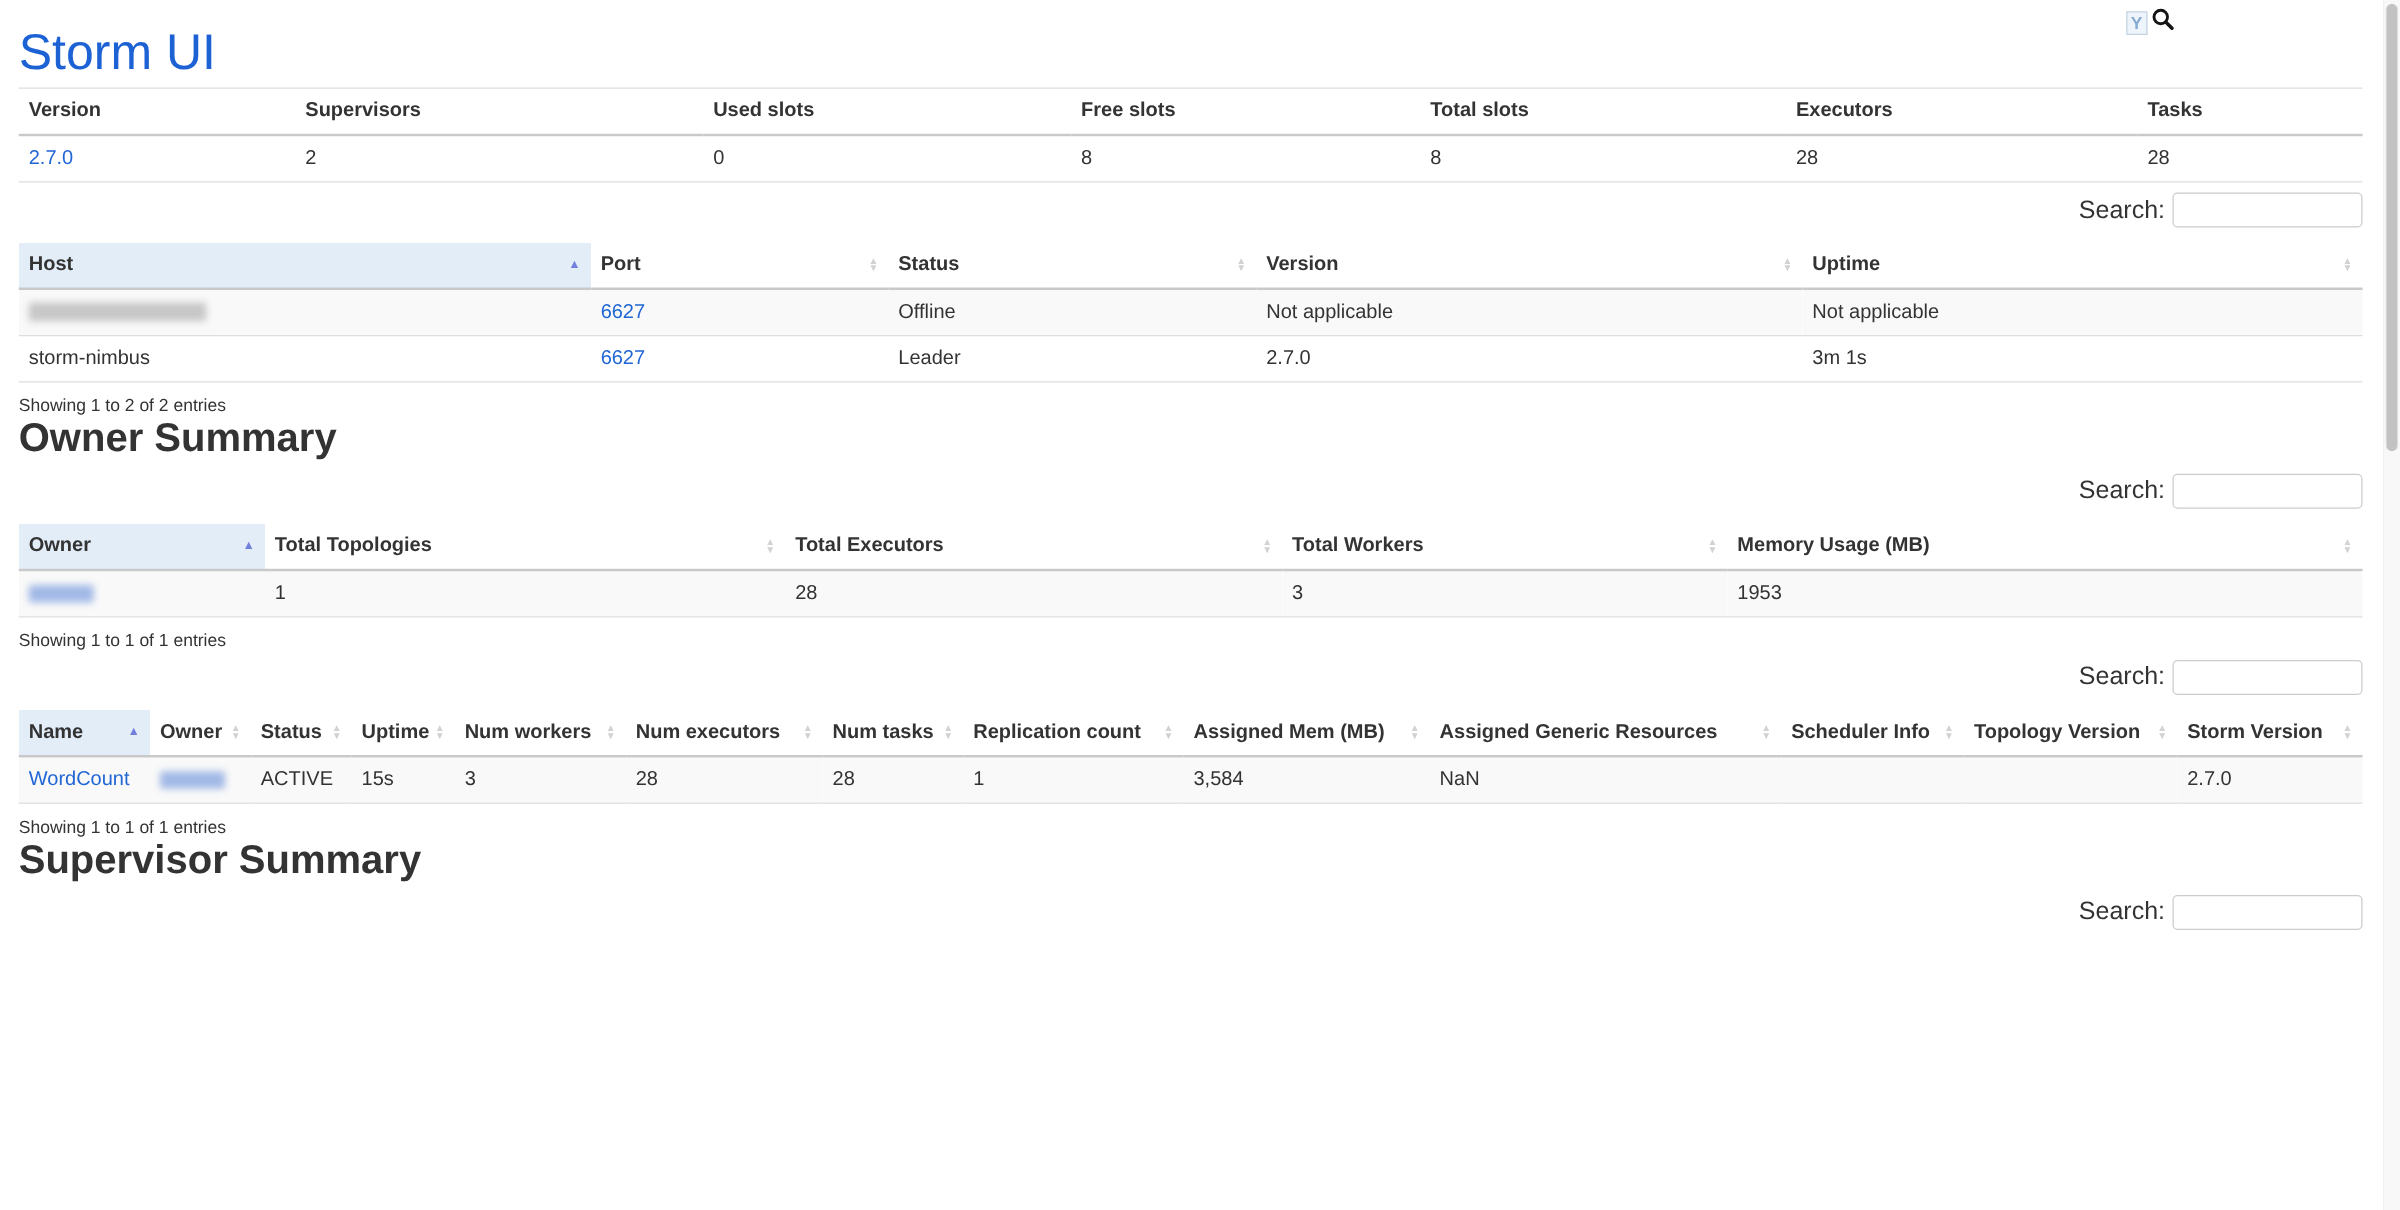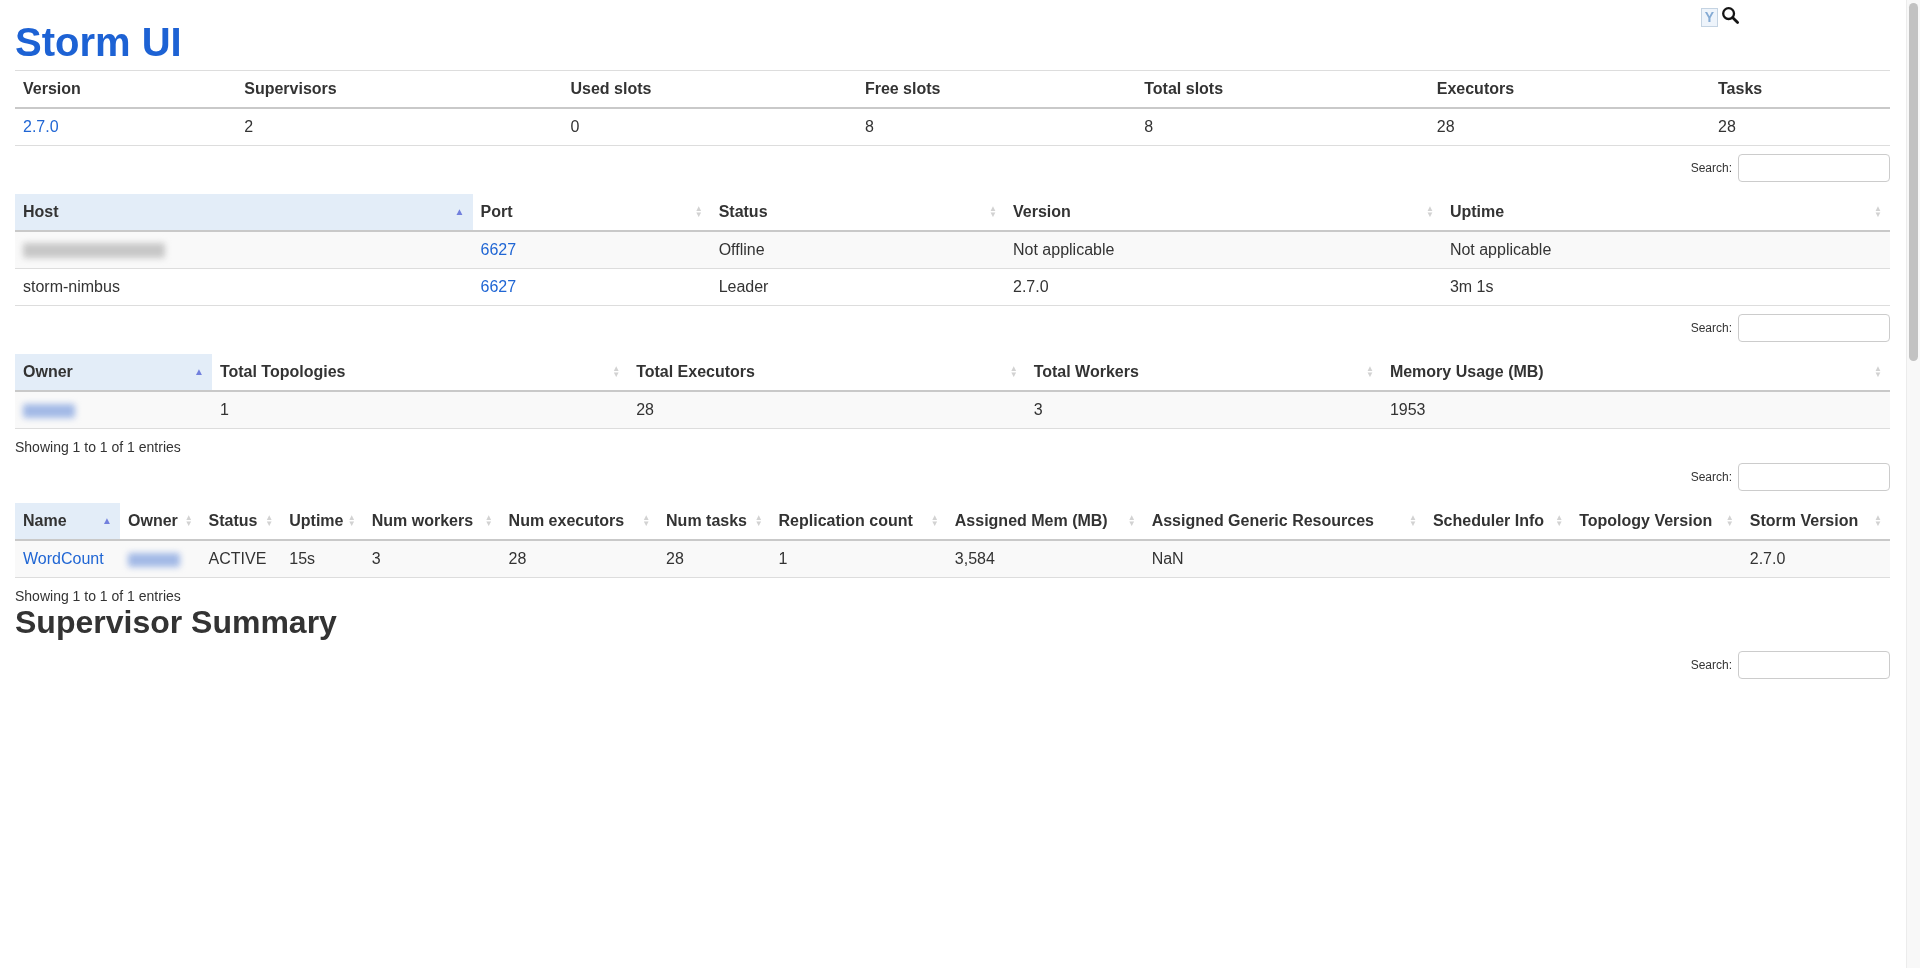--- a/index.html
+++ b/index.html
@@ -8,21 +8,21 @@
     width: 1920px; height: 968px;
     overflow: hidden;
     background: #ffffff;
     font-family: "Liberation Sans", sans-serif;
     font-size: 16px;
     color: #333;
   }
   .content { width: 1920px; padding: 0 30px 0 15px; }
 
   h1.page-title {
-    font-size: 40px; font-weight: 700; line-height: 1.1;
+    font-size: 40px; font-weight: 400; line-height: 1.1;
     margin: 20px 0 6px 0;
   }
   h1.page-title a { color: #1d62d4; text-decoration: none; cursor: pointer; }
 
   h2.section-heading {
     font-size: 32px; font-weight: 700; line-height: 1.15;
     color: #333; margin: 0 0 10px 0;
   }
   .mt-cluster { margin-top: 30px; }
   .mt-section { margin-top: 40px; }
@@ -60,21 +60,21 @@
   .sort-both { display: inline-flex; flex-direction: column; flex: 0 0 auto; }
   .sort-both i { font-style: normal; font-size: 8px; line-height: 6px; color: #d2d2d2; }
 
   a.cell-link { color: #2066d4; text-decoration: none; cursor: pointer; }
 
   
   .dt-search {
     display: flex; justify-content: flex-end; align-items: center;
     margin: 8px 0 12px 0; gap: 6px;
   }
-  .dt-search label { font-size: 12px; color: #333; }
+  .dt-search label { font-size: 20px; color: #333; }
   .dt-search input {
     width: 152px; height: 28px;
     border: 1px solid #ccc; border-radius: 4px;
     padding: 2px 8px; font-size: 14px; font-family: "Liberation Sans", sans-serif;
     outline: none; background: #fff;
   }
 
   .dt-info { font-size: 14px; color: #333; margin: 10px 0 0 0; }
 
   
@@ -220,21 +220,23 @@
       </tr>
       <tr>
         <td>storm-nimbus</td>
         <td><a class="cell-link">6627</a></td>
         <td>Leader</td>
         <td>2.7.0</td>
         <td>3m 1s</td>
       </tr>
     </tbody>
   </table>
-
+  <div class="dt-info">Showing 1 to 2 of 2 entries</div>
+
+  <h2 class="section-heading mt-section">Owner Summary</h2>
   <div class="dt-search">
     <label>Search:</label>
     <input type="text" value="" style="">
   </div>
   <table class="grid striped">
     <colgroup>
       <col style="width:10.5%">
         <col style="width:22.2%">
         <col style="width:21.2%">
         <col style="width:19.0%">

